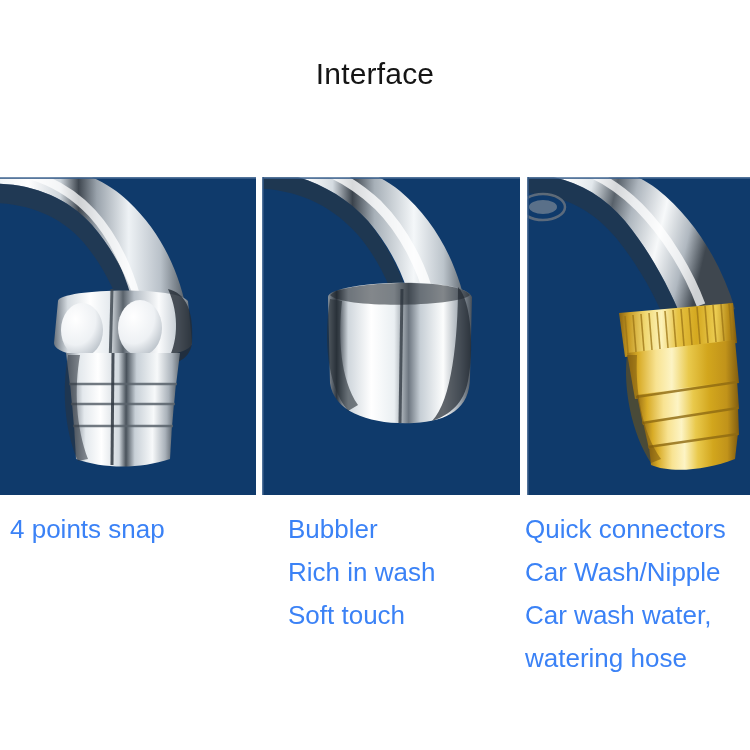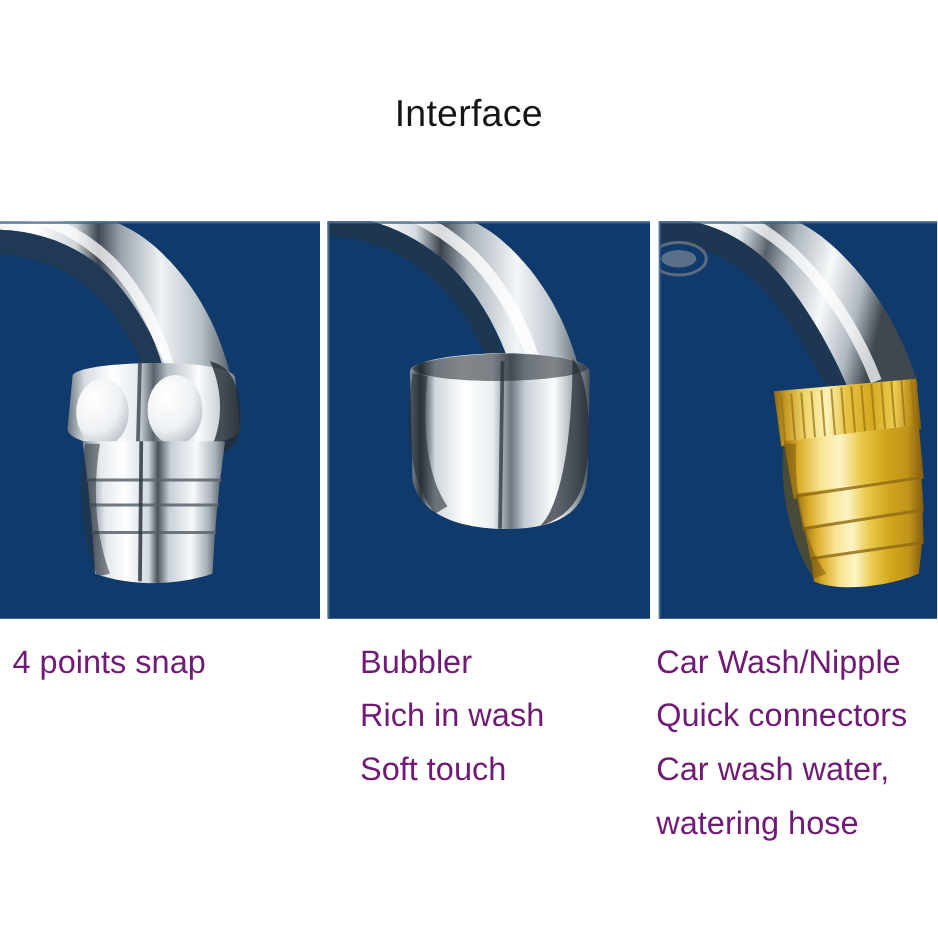--- a/index.html
+++ b/index.html
@@ -13,21 +13,21 @@
     height: 750px;
     background: #ffffff;
     overflow: hidden;
     font-family: "Liberation Sans", sans-serif;
   }
 
   
   #title {
     position: absolute;
     left: 0;
-    top: 73px;
+    top: 55px;
     width: 750px;
     text-align: center;
     font-size: 30px;
     line-height: 38px;
     color: #151515;
     letter-spacing: 0.2px;
     white-space: nowrap;
   }
 
   
@@ -69,21 +69,21 @@
     z-index: 40;
   }
 
   
   .art { position: absolute; left: 0; top: 0; width: 100%; height: 100%; }
   .art svg { display: block; width: 100%; height: 100%; }
 
   
   .caption {
     position: absolute;
-    color: #701a75;
+    color: #3b82f6;
     font-size: 26px;
     line-height: 43px;
     white-space: nowrap;
   }
   #cap1 { left: 10px;  top: 508px; }
   #cap2 { left: 288px; top: 508px; }
   #cap3 { left: 525px; top: 508px; }
   .caption .line { display: block; }
 </style>
 </head>
@@ -320,19 +320,19 @@
     <span class="line">4 points snap</span>
   </div>
 
   <div class="caption" id="cap2">
     <span class="line">Bubbler</span>
     <span class="line">Rich in wash</span>
     <span class="line">Soft touch</span>
   </div>
 
   <div class="caption" id="cap3">
+    <span class="line">Quick connectors</span>
     <span class="line">Car Wash/Nipple</span>
-    <span class="line">Quick connectors</span>
     <span class="line">Car wash water,</span>
     <span class="line">watering hose</span>
   </div>
 
 </div>
 
 </body></html>

